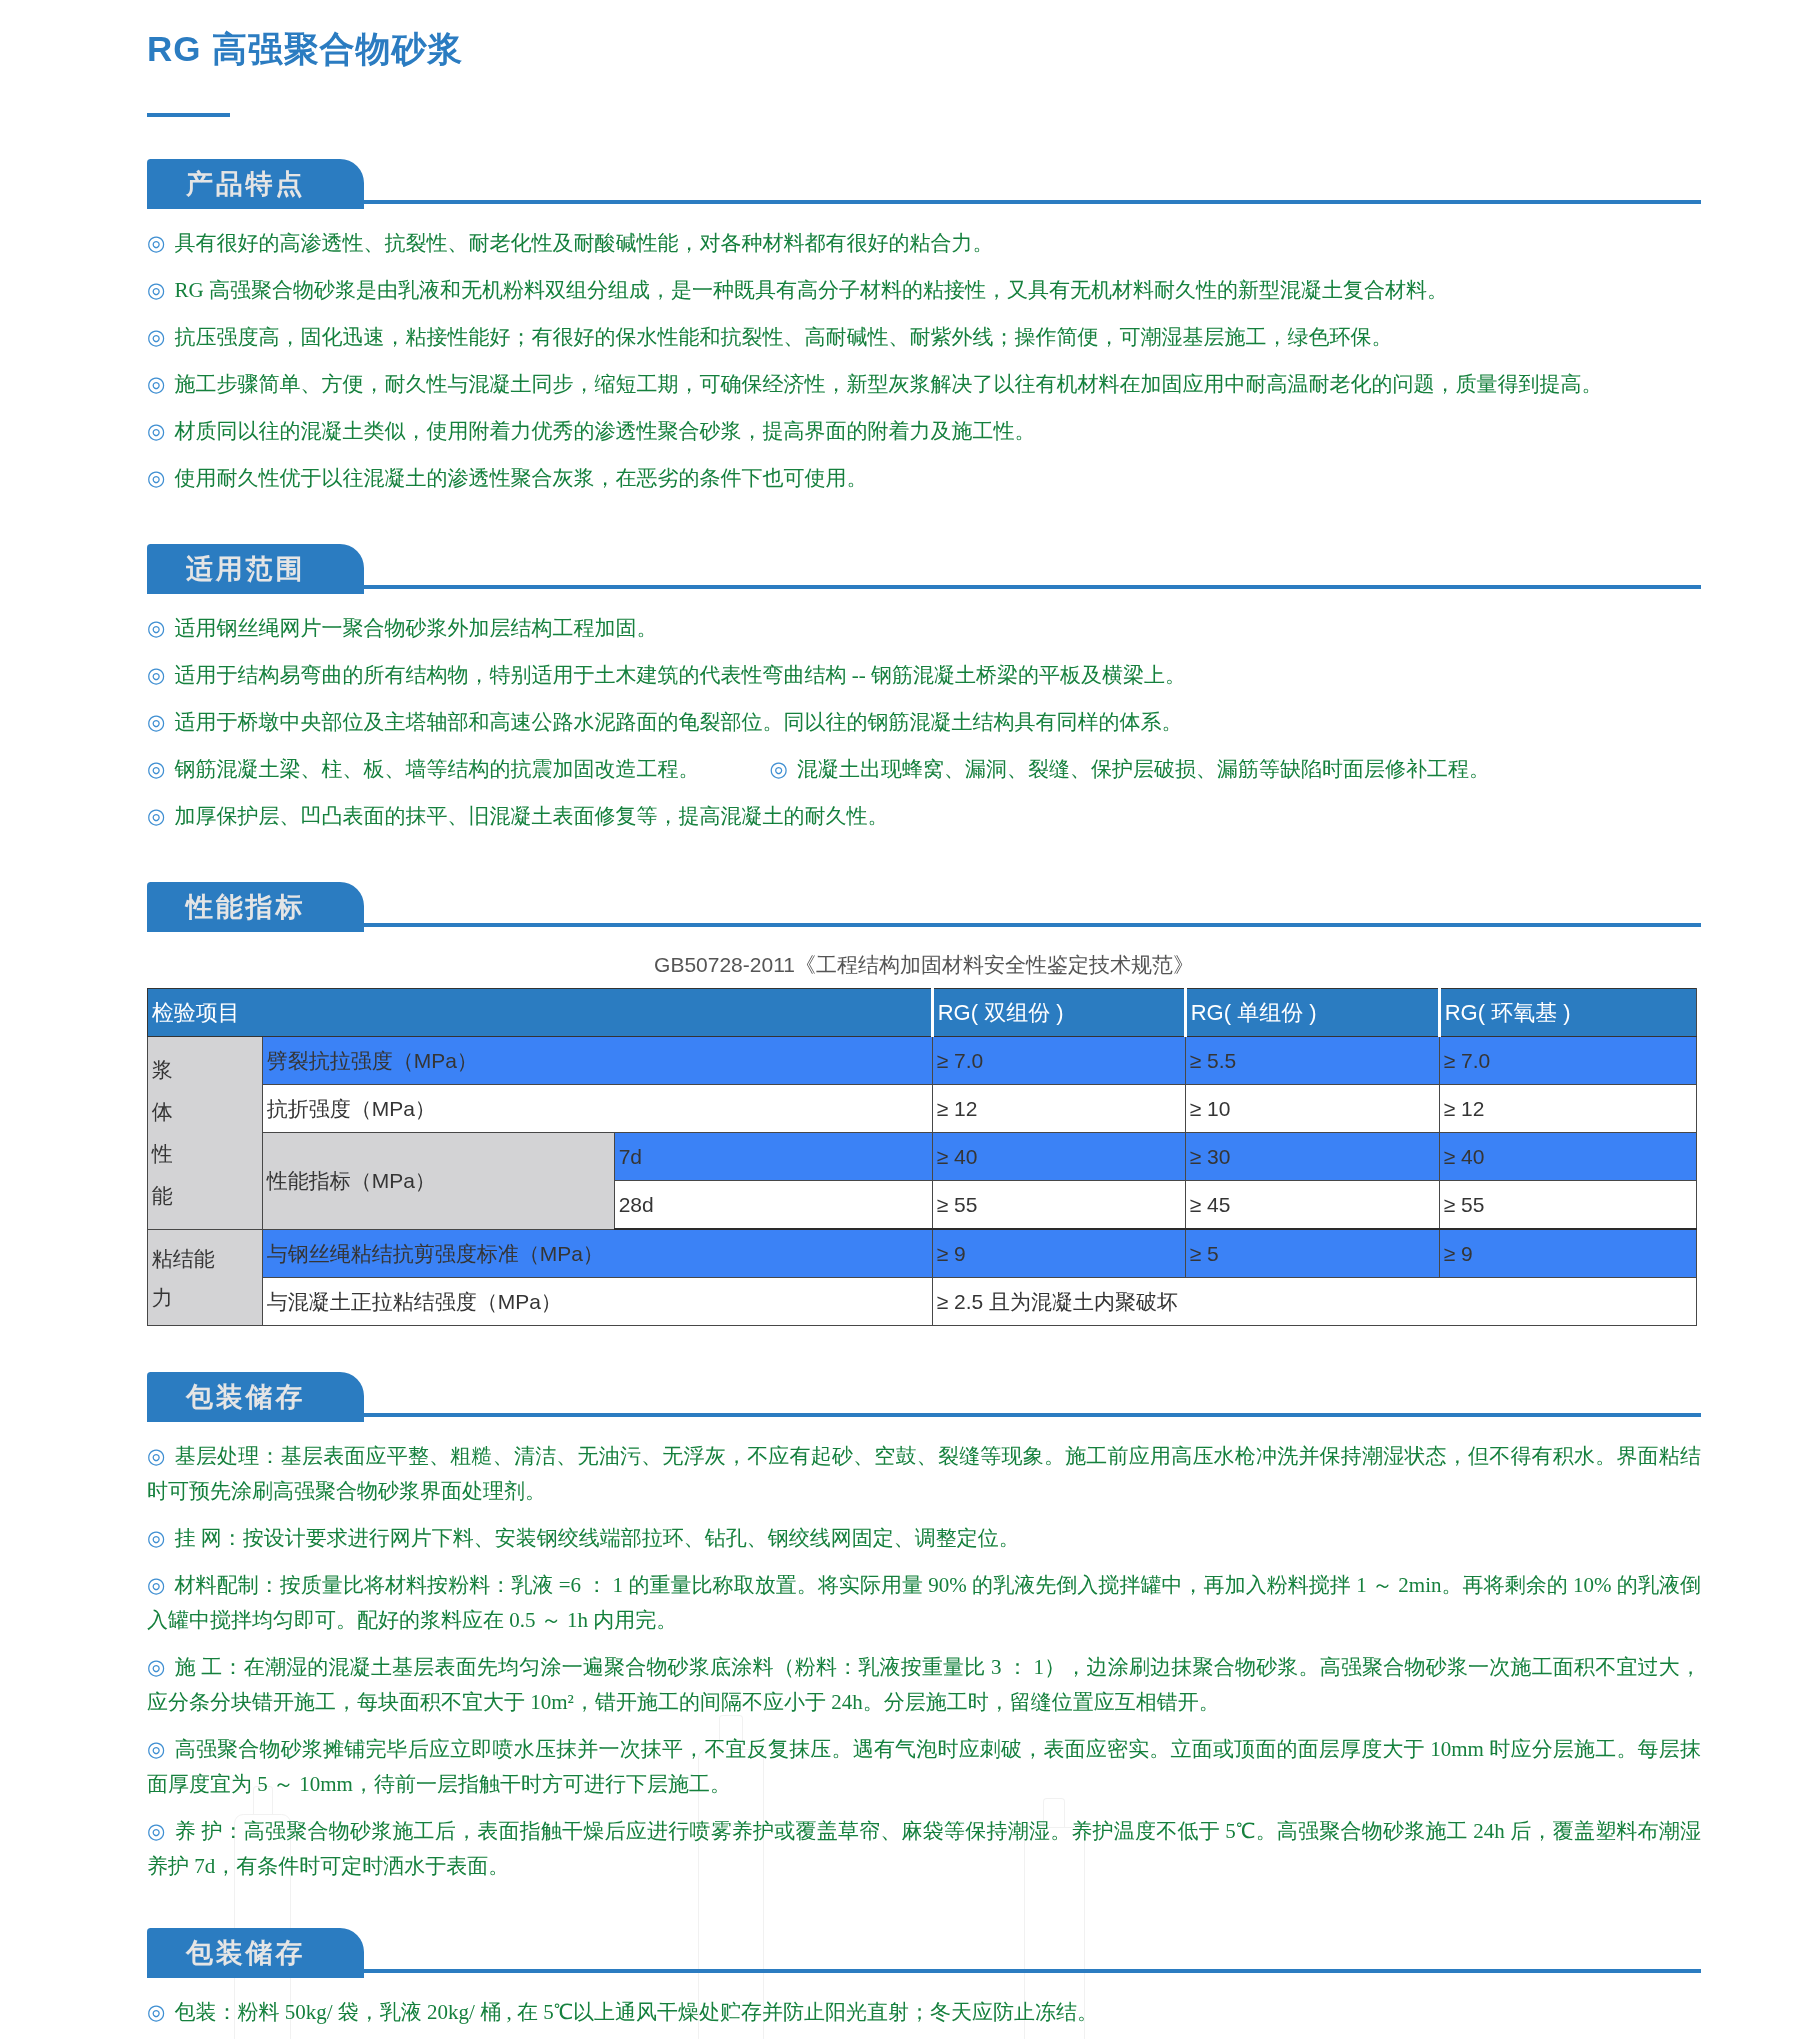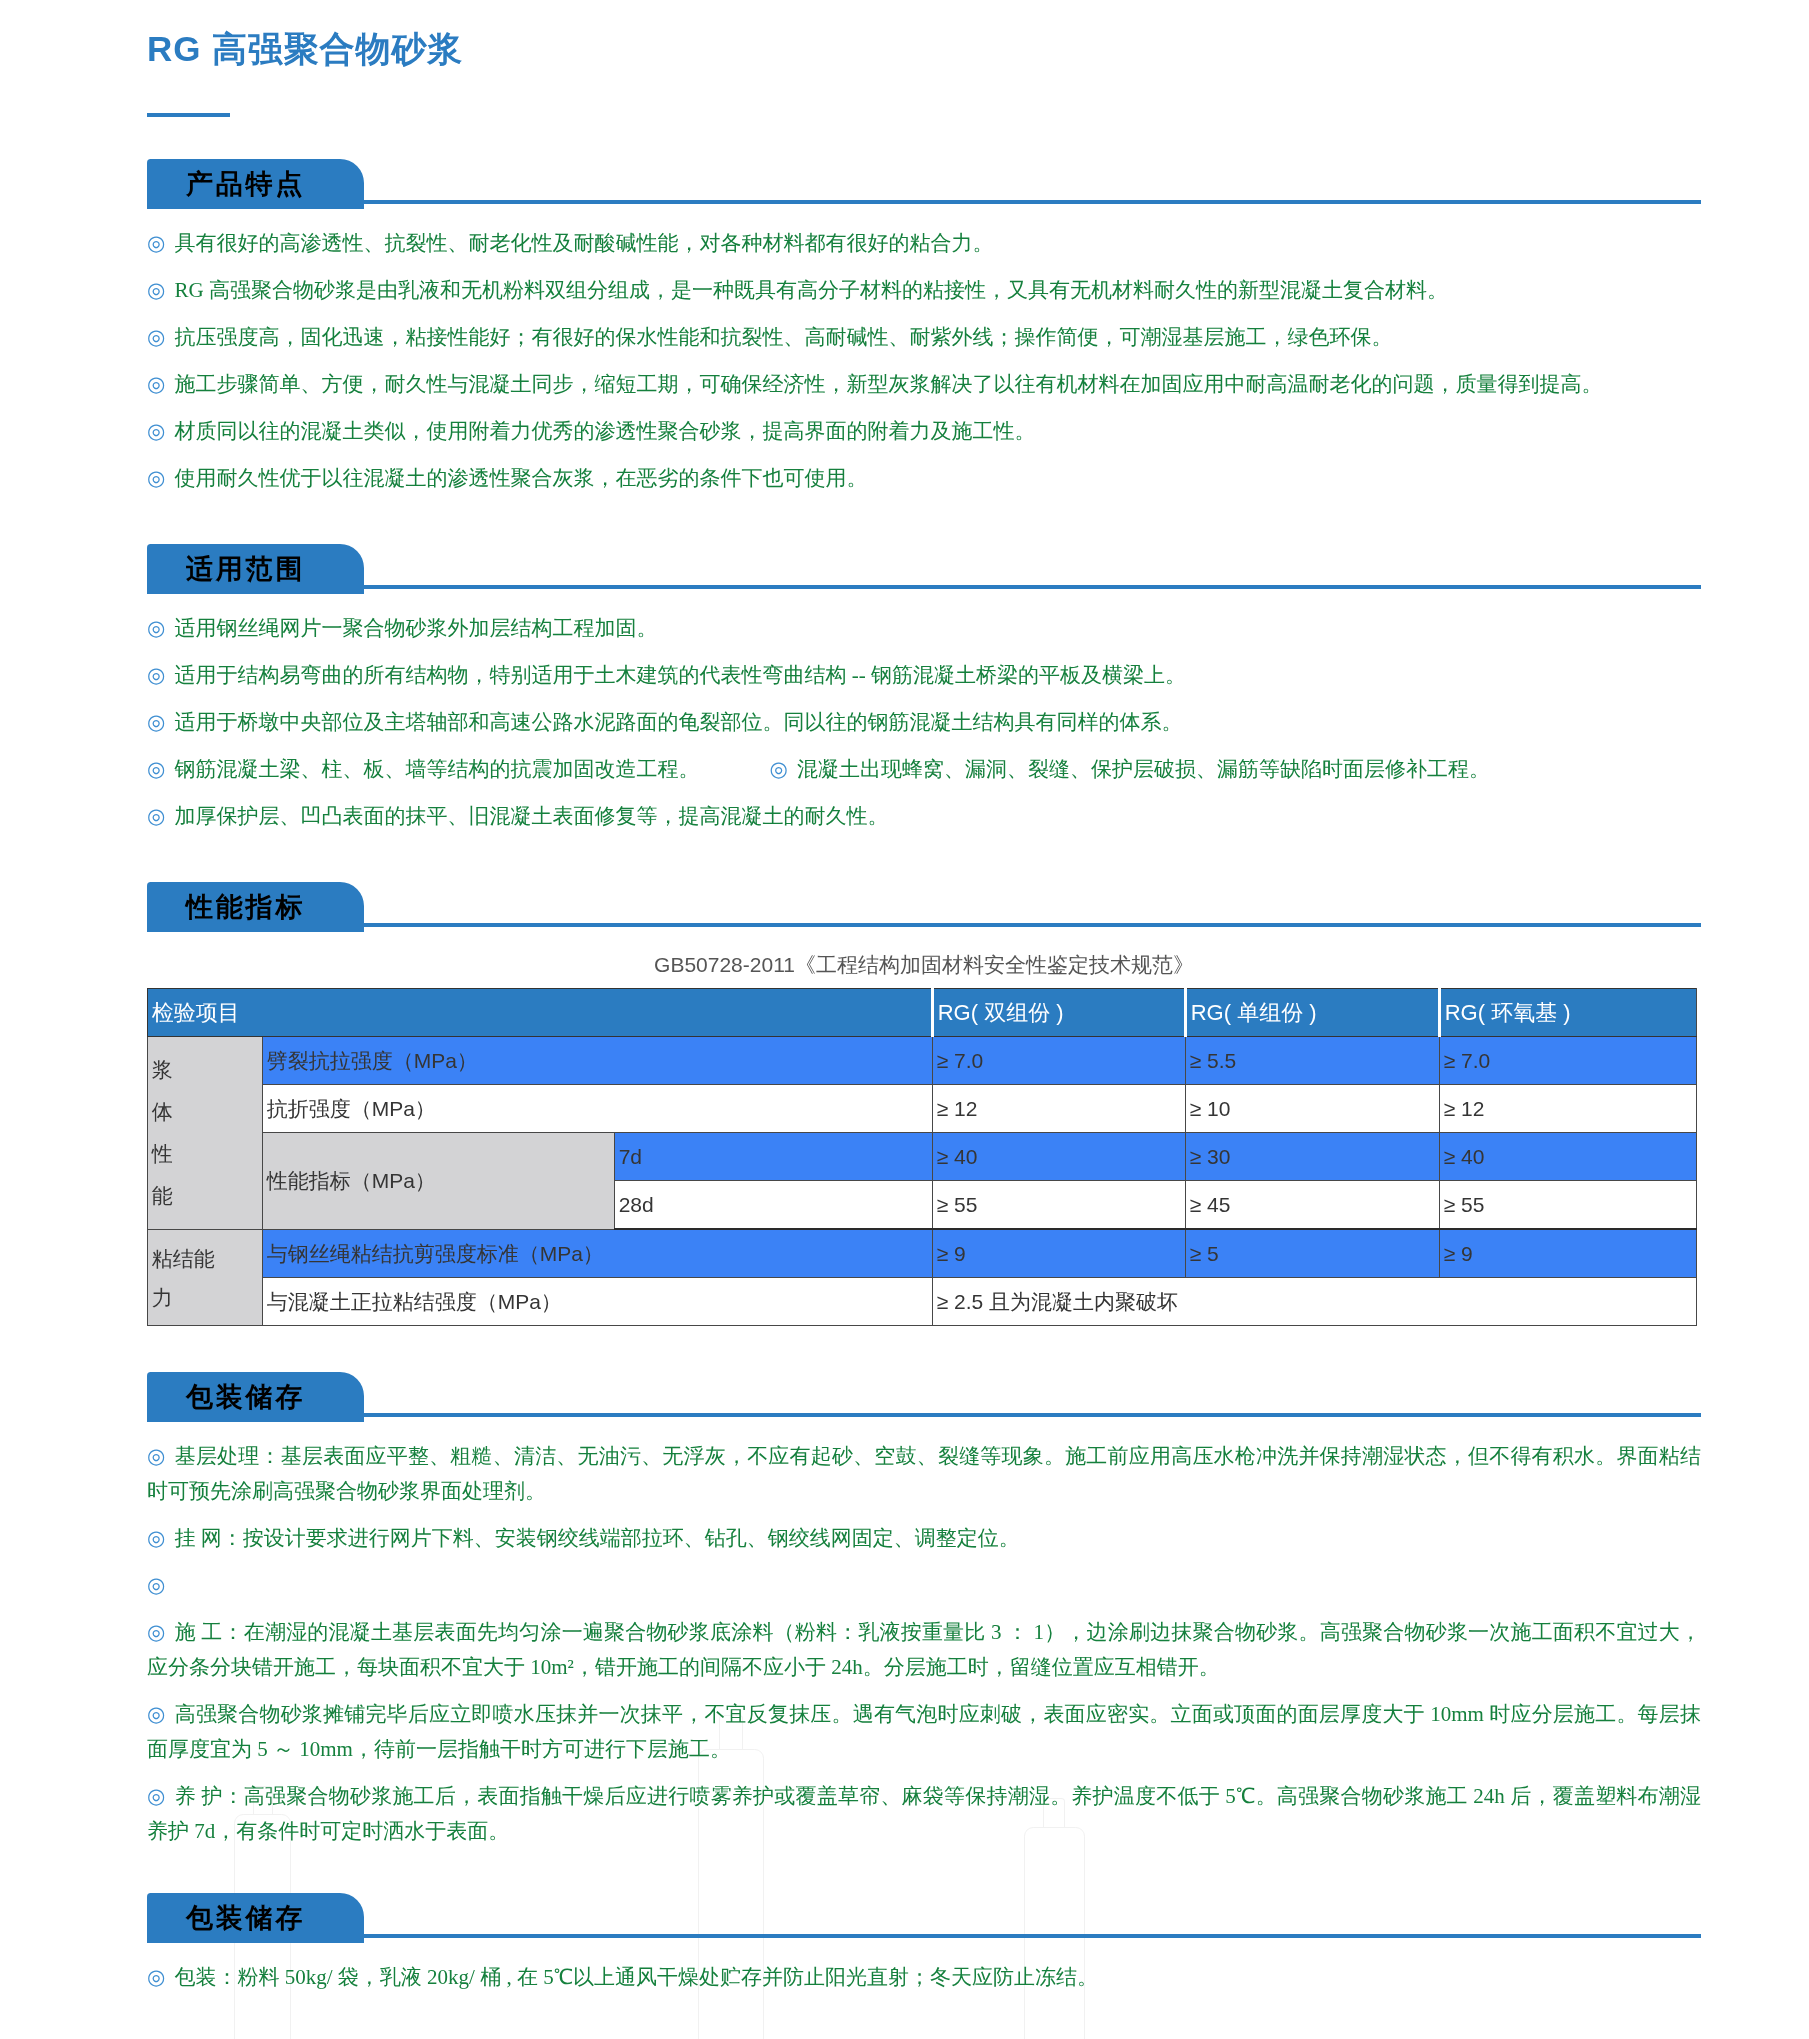--- a/index.html
+++ b/index.html
@@ -11,21 +11,21 @@
   .page{box-sizing:border-box;width:1809px;height:1516px;padding:16.5px 108px 0 147px;position:relative;z-index:1;}
 
   
   .doc-title{font-size:35px;font-weight:bold;color:#2b7cc1;letter-spacing:0.9px;margin:9.2px 0 0 0;}
   .title-rule{width:83px;height:4.6px;background:#2b7cc1;margin-top:40px;}
 
   
   .sec-head{position:relative;margin-top:0;height:45px;}
   .sec-rule{position:absolute;left:0;right:0;bottom:0;height:4.6px;background:#2b7cc1;}
   .sec-tab{
-    position:relative;display:inline-block;background:#2b7cc1;color:#000000;
+    position:relative;display:inline-block;background:#2b7cc1;color:#e5e5e5;
     font-size:27px;font-weight:bold;letter-spacing:2.8px;
     padding:6.4px 59px 7.3px 39px;border-radius:3.7px 24px 0 0;min-width:110px;
   }
 
   
   .bullets{margin-top:22px;}
   .bullet{margin:0 0 12px 0;font-size:21px;line-height:35px;color:#15803d;text-align:justify;font-family:Liberation Serif, serif;}
   .b-icon::before{content:"◎";color:#3f8fd2;margin-right:9.2px;font-weight:normal;}
   .b-gap{display:inline-block;width:70px;}
 
@@ -162,21 +162,21 @@
   </tbody>
     </table>
 
   <div class="sec-head" style="margin-top:46px;">
     <div class="sec-rule"></div>
     <span class="sec-tab">包装储存</span>
   </div>
   <div class="bullets">
     <p class="bullet"><span class="b-icon"></span><span>基层处理：基层表面应平整、粗糙、清洁、无油污、无浮灰，不应有起砂、空鼓、裂缝等现象。施工前应用高压水枪冲洗并保持潮湿状态，但不得有积水。界面粘结时可预先涂刷高强聚合物砂浆界面处理剂。</span></p>
     <p class="bullet"><span class="b-icon"></span><span>挂 网：按设计要求进行网片下料、安装钢绞线端部拉环、钻孔、钢绞线网固定、调整定位。</span></p>
-    <p class="bullet"><span class="b-icon"></span></p>
+    <p class="bullet"><span class="b-icon"></span><span>材料配制：按质量比将材料按粉料：乳液 =6 ： 1 的重量比称取放置。将实际用量 90% 的乳液先倒入搅拌罐中，再加入粉料搅拌 1 ～ 2min。再将剩余的 10% 的乳液倒入罐中搅拌均匀即可。配好的浆料应在 0.5 ～ 1h 内用完。</span></p>
     <p class="bullet"><span class="b-icon"></span><span>施 工：在潮湿的混凝土基层表面先均匀涂一遍聚合物砂浆底涂料（粉料：乳液按重量比 3 ： 1），边涂刷边抹聚合物砂浆。高强聚合物砂浆一次施工面积不宜过大，应分条分块错开施工，每块面积不宜大于 10m²，错开施工的间隔不应小于 24h。分层施工时，留缝位置应互相错开。</span></p>
     <p class="bullet"><span class="b-icon"></span><span>高强聚合物砂浆摊铺完毕后应立即喷水压抹并一次抹平，不宜反复抹压。遇有气泡时应刺破，表面应密实。立面或顶面的面层厚度大于 10mm 时应分层施工。每层抹面厚度宜为 5 ～ 10mm，待前一层指触干时方可进行下层施工。</span></p>
     <p class="bullet"><span class="b-icon"></span><span>养 护：高强聚合物砂浆施工后，表面指触干燥后应进行喷雾养护或覆盖草帘、麻袋等保持潮湿。养护温度不低于 5℃。高强聚合物砂浆施工 24h 后，覆盖塑料布潮湿养护 7d，有条件时可定时洒水于表面。</span></p>
   </div>
 
   <div class="sec-head" style="margin-top:44px;">
     <div class="sec-rule"></div>
     <span class="sec-tab">包装储存</span>
   </div>
   <div class="bullets">

